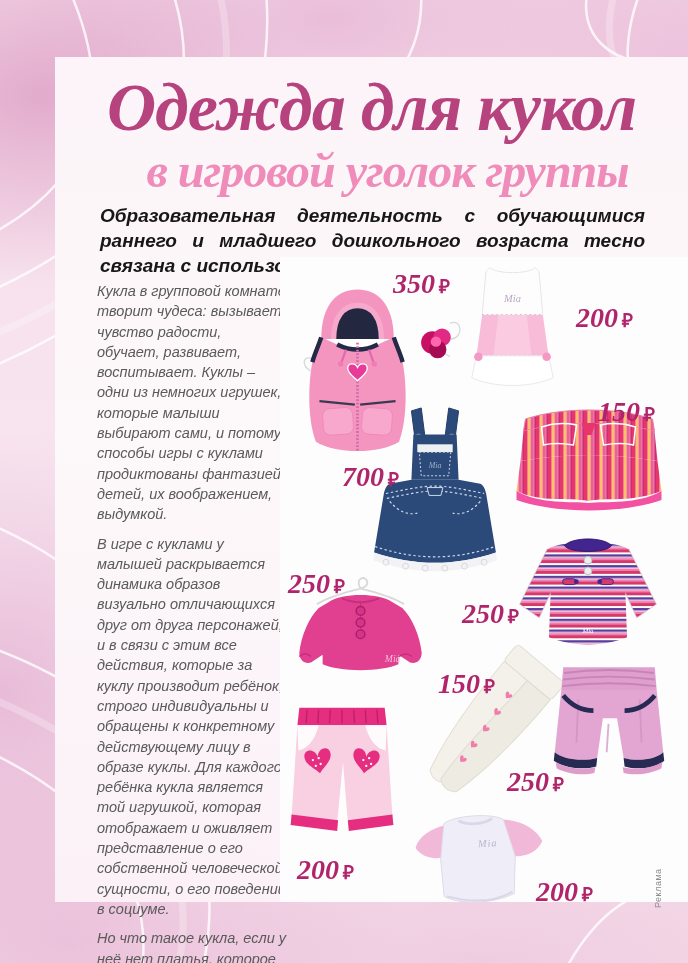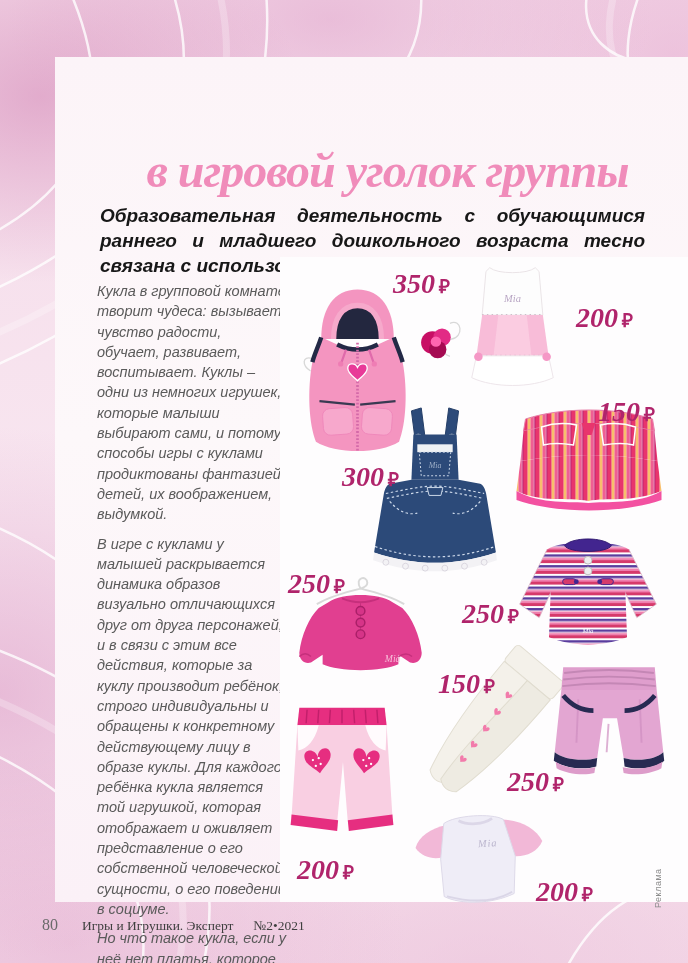--- a/index.html
+++ b/index.html
@@ -65,20 +65,21 @@
     </g>
     <g fill="none" stroke="#ffffff" stroke-width="7" opacity="0.25" stroke-linecap="round">
       <path d="M-20,340 C160,270 270,130 210,-40"></path>
       <path d="M-30,690 C130,750 210,850 175,980"></path>
       <path d="M705,110 C625,115 585,50 625,-35"></path>
     </g>
   </svg>
 
   <div class="panel">
 
+    <h1 class="title1">Одежда для кукол</h1>
     <h2 class="title2">в игровой уголок группы</h2>
     <p class="lede">Образовательная деятельность с обучающимися раннего и младшего дошкольного возраста тесно связана с использованием дидактических кукол</p>
 
     <div class="article">
       <p>Кукла в групповой комнате творит чудеса: вызывает чувство радости, обучает, развивает, воспитывает. Куклы – одни из немногих игрушек, которые малыши выбирают сами, и потому способы игры с куклами продиктованы фантазией детей, их воображением, выдумкой.</p>
       <p>В игре с куклами у малышей раскрывается динамика образов визуально отличающихся друг от друга персонажей, и в связи с этим все действия, которые за куклу производит ребёнок, строго индивидуальны и обращены к конкретному действующему лицу в образе куклы. Для каждого ребёнка кукла является той игрушкой, которая отображает и оживляет представление о его собственной человеческой сущности, о его поведении в социуме.</p>
       <p>Но что такое кукла, если у неё нет платья, которое можно снять, одеть, опять снять? Кукла без гардероба, как и любая</p>
     </div>
 
     <div class="photo-area"></div>
@@ -284,21 +285,21 @@
     <div class="price" style="left:338px;top:203px">
       <span class="pnum">350</span><span class="prub">₽</span>
     </div>
     <div class="price" style="left:521px;top:237px">
       <span class="pnum">200</span><span class="prub">₽</span>
     </div>
     <div class="price" style="left:543px;top:331px">
       <span class="pnum">150</span><span class="prub">₽</span>
     </div>
     <div class="price" style="left:287px;top:396px">
-      <span class="pnum">300</span><span class="prub">₽</span>
+      <span class="pnum">700</span><span class="prub">₽</span>
     </div>
     <div class="price" style="left:233px;top:503px">
       <span class="pnum">250</span><span class="prub">₽</span>
     </div>
     <div class="price" style="left:407px;top:533px">
       <span class="pnum">250</span><span class="prub">₽</span>
     </div>
     <div class="price" style="left:383px;top:603px">
       <span class="pnum">150</span><span class="prub">₽</span>
     </div>
@@ -307,21 +308,16 @@
     </div>
     <div class="price" style="left:242px;top:789px">
       <span class="pnum">200</span><span class="prub">₽</span>
     </div>
     <div class="price" style="left:481px;top:811px">
       <span class="pnum">200</span><span class="prub">₽</span>
     </div>
 
   </div>
 
-  <div class="footer">
-    <span class="pageno">80</span>
-    <span class="mag">Игры и Игрушки. Эксперт</span>
-    <span class="issue">№2•2021</span>
-  </div>
 
   <div class="ad-vertical">Реклама</div>
 
 </div>
 
 </body></html>

